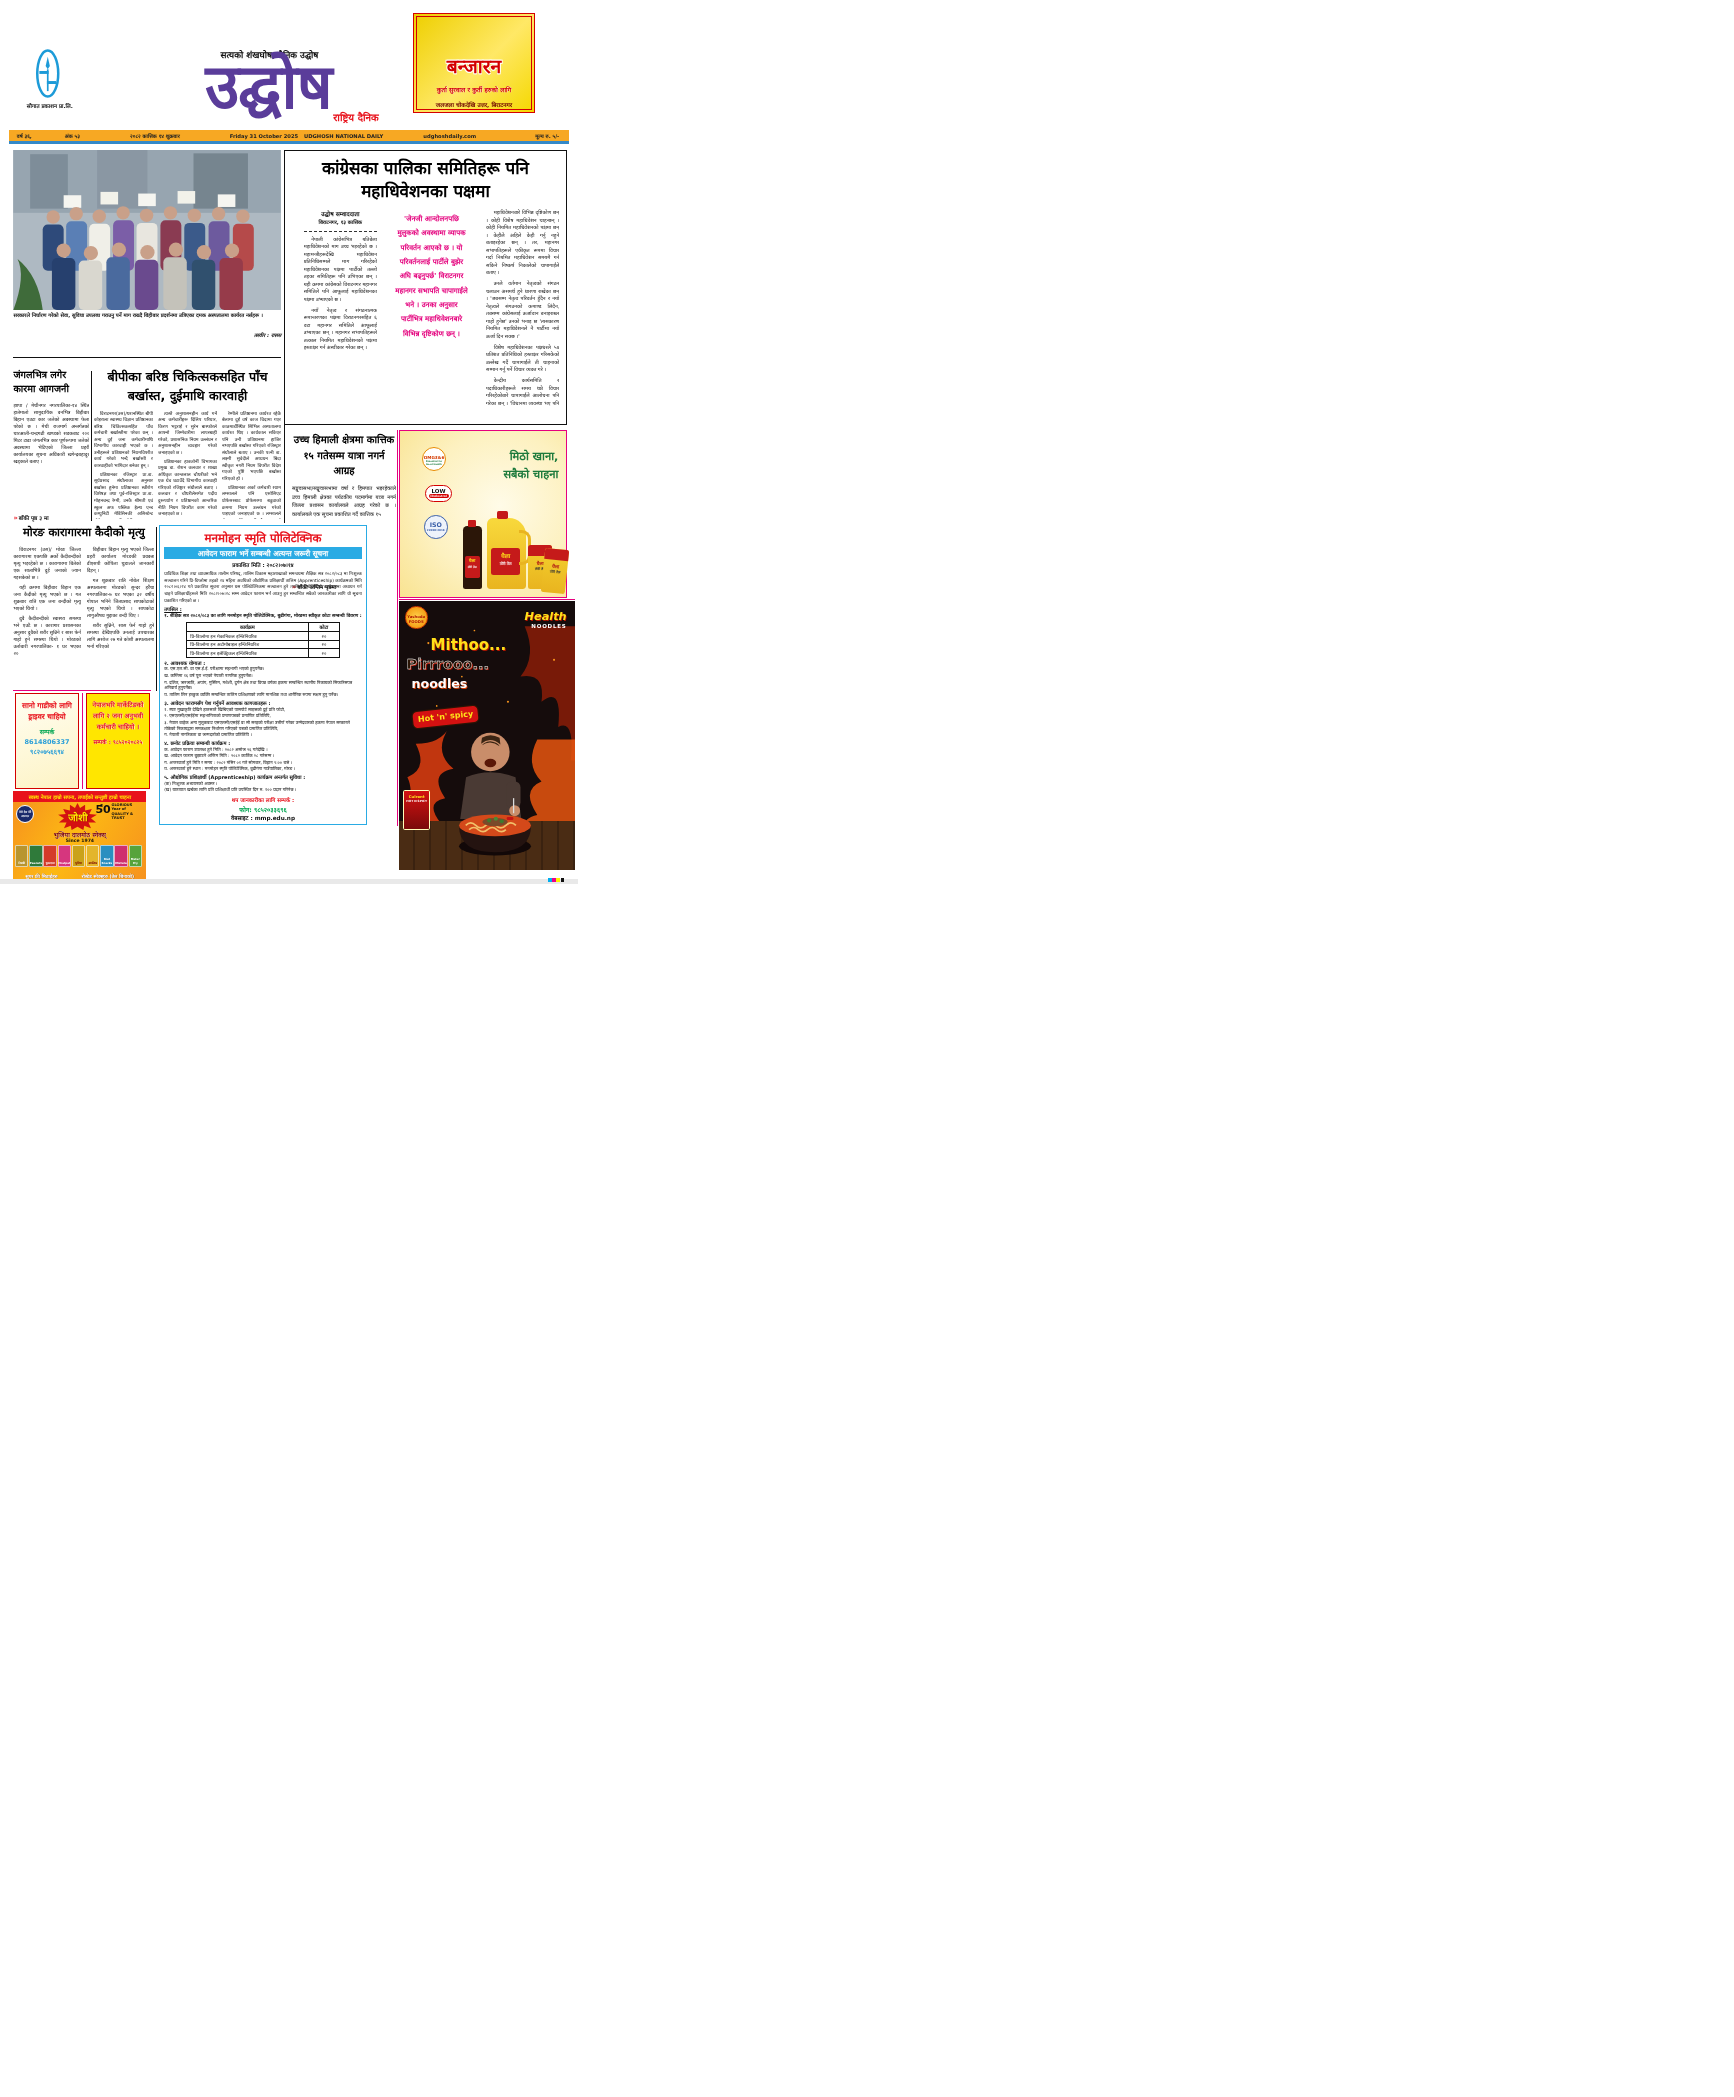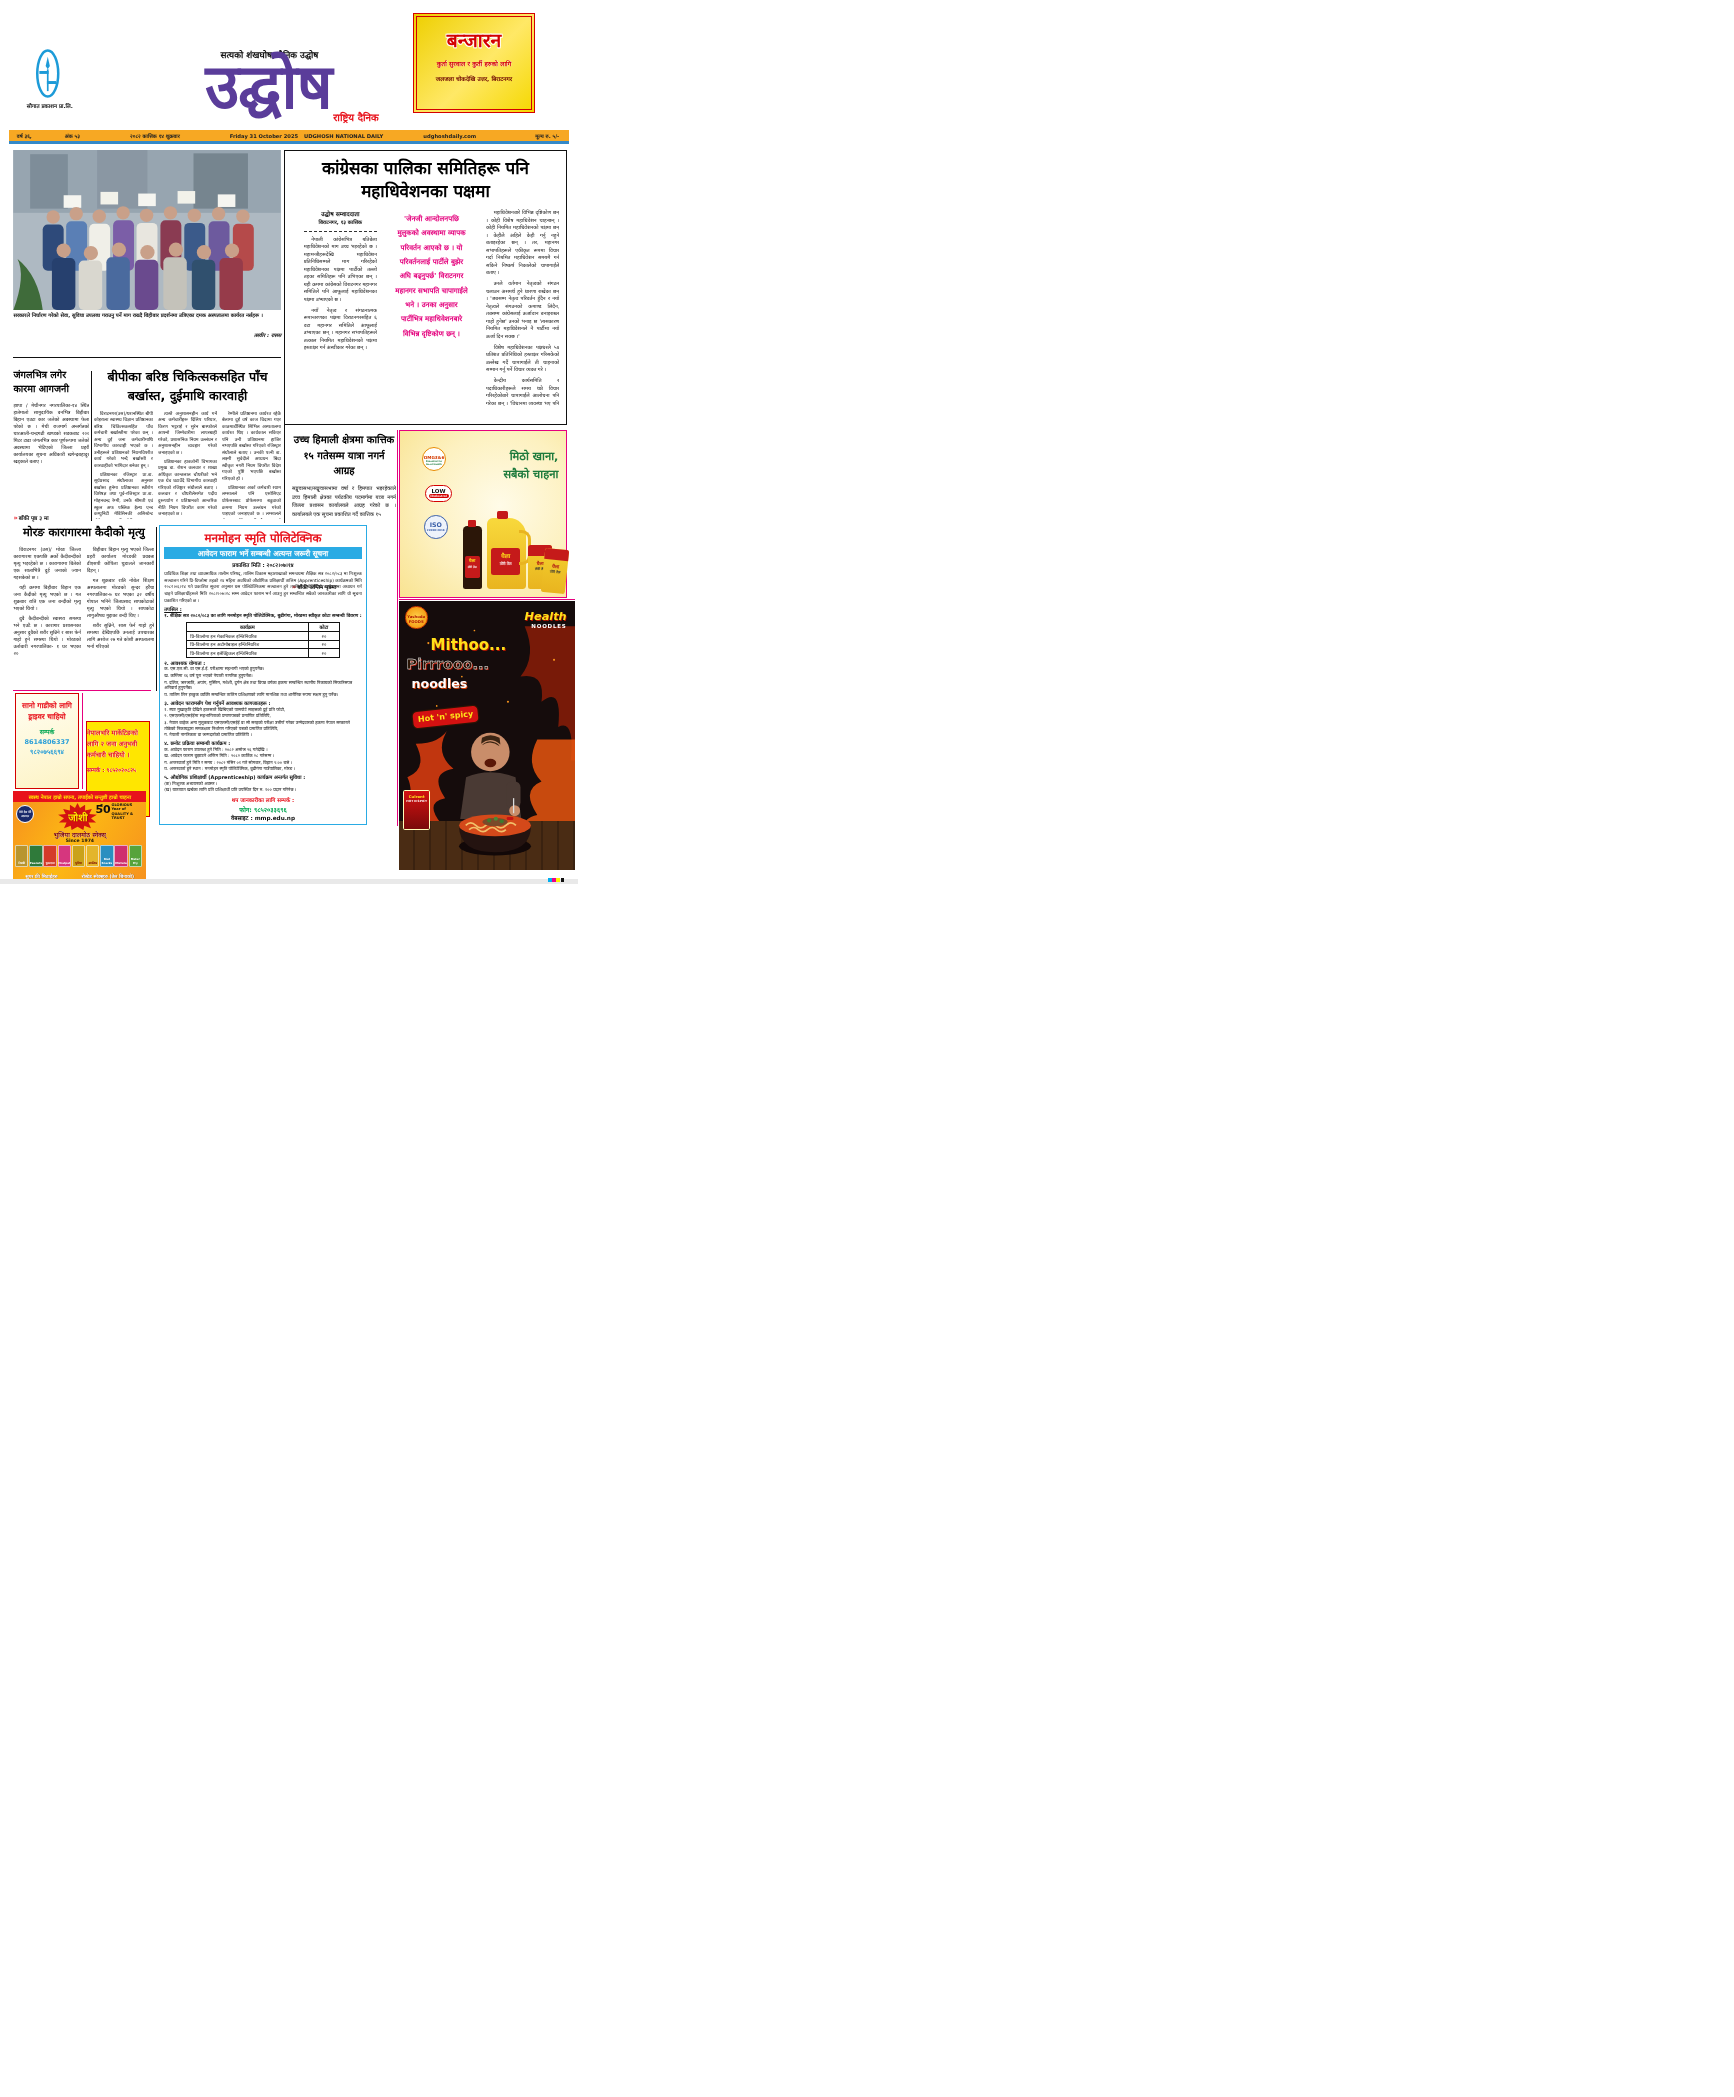--- a/index.html
+++ b/index.html
@@ -8,21 +8,21 @@
   .just{text-align:justify;}
   .hide{overflow:hidden;}
 
   
   .publisher{left:14.3px;top:102px;width:71px;font-size:5.5px;font-weight:bold;text-align:center;}
   .tagline{left:156px;top:49px;width:227px;text-align:center;font-size:8.8px;font-weight:bold;color:#111;}
   .mast-title{left:147px;top:54px;width:243px;text-align:center;font-size:62px;line-height:1.05;font-weight:bold;color:#5a3c9a;letter-spacing:-0.8px;}
   .mast-sub{left:318px;top:110px;width:76px;font-size:10px;font-weight:bold;color:#e8121c;text-align:center;}
   .banner-ad{left:413px;top:12.6px;width:122px;height:100px;background:linear-gradient(135deg,#eecf00,#ffe866 55%,#f5d800);border:0.8px solid #d40000;box-sizing:border-box;}
   .banner-inner{position:absolute;inset:2.1px;border:0.6px solid #d40000;text-align:center;}
-  .banner-title{margin-top:9px;font-size:19.3px;font-weight:bold;color:#d40000;text-shadow:0.6px 0.6px 0 #fff,-0.6px -0.6px 0 #fff,0.6px -0.6px 0 #fff,-0.6px 0.6px 0 #fff;}
+  .banner-title{margin-top:35px;font-size:19.3px;font-weight:bold;color:#d40000;text-shadow:0.6px 0.6px 0 #fff,-0.6px -0.6px 0 #fff,0.6px -0.6px 0 #fff,-0.6px 0.6px 0 #fff;}
   .banner-l1{margin-top:5.9px;font-size:6.3px;font-weight:bold;color:#d40000;text-shadow:0.4px 0.4px 0 #fff;}
   .banner-l2{margin-top:7.6px;font-size:5.9px;font-weight:bold;color:#6b0000;}
 
   
   .datebar{left:9.2px;top:130px;width:560px;height:11px;background:#f7a823;display:flex;align-items:center;font-size:5.2px;font-weight:bold;color:#222;}
   .datebar span{white-space:nowrap;}
   .bluestripe{left:9.2px;top:141px;width:560px;height:3.4px;background:#3489c8;}
 
   
   .photo{left:13.4px;top:150px;width:268px;height:160px;background:#b9c4cc;}
@@ -103,21 +103,21 @@
   .n-li{font-size:4.3px;line-height:1.38;margin-top:0.6px;}
   .n-contact{color:#e8121c;font-weight:bold;text-align:center;font-size:5.5px;margin-top:2.5px;}
   .n-phone{color:#00a651;font-weight:bold;text-align:center;font-size:6.3px;margin-top:0.8px;}
   .n-web{font-weight:bold;text-align:center;font-size:5.7px;margin-top:0.4px;}
 
   
   .driver{left:15px;top:693px;width:64px;height:96px;border:1.3px solid #d40000;box-sizing:border-box;background:linear-gradient(160deg,#fffef2,#fdf3c4);text-align:center;}
   .driver .t{color:#e8121c;font-weight:bold;font-size:7.3px;line-height:1.55;margin-top:5.9px;}
   .driver .c{color:#00a651;font-weight:bold;font-size:6.3px;margin-top:4.2px;}
   .driver .p{color:#2a9fd8;font-weight:bold;font-size:6.5px;line-height:1.5;margin-top:2.5px;}
-  .market{left:86px;top:693px;width:64px;height:96px;border:1.3px solid #d40000;box-sizing:border-box;background:#ffe600;margin-top:28px;}
+  .market{left:86px;top:693px;width:64px;height:96px;border:1.3px solid #d40000;box-sizing:border-box;background:#ffe600;text-align:center;}
   .market .t{color:#e8121c;font-weight:bold;font-size:6.5px;line-height:1.7;margin-top:5.9px;text-shadow:0.4px 0.4px 0 #fff;}
   .market .c{color:#e8121c;font-weight:bold;font-size:5.7px;margin-top:5px;text-shadow:0.4px 0.4px 0 #fff;}
 
   
   .joshi{left:13.4px;top:791px;width:133px;height:87px;box-sizing:border-box;}
   .joshi-banner{background:#e8121c;color:#ffe600;font-weight:bold;font-size:5.2px;text-align:center;padding:1.7px 0;}
   .joshi-body{position:relative;height:77px;background:linear-gradient(120deg,#f6921e,#fdb913 45%,#f6921e);}
   .j-badge{position:absolute;left:2.5px;top:2.5px;width:18.5px;height:18.5px;border-radius:50%;background:#1b2a6b;color:#fff;font-size:2.9px;font-weight:bold;text-align:center;padding-top:4.2px;box-sizing:border-box;border:0.8px solid #fff;}
   .j-star{position:absolute;left:45px;top:0.8px;width:39px;height:27px;}
   .j-brand{position:absolute;left:45px;top:7.6px;width:39px;text-align:center;color:#ffe600;font-size:10px;font-weight:bold;text-shadow:0.4px 0.4px 0.8px #7a0000;}

